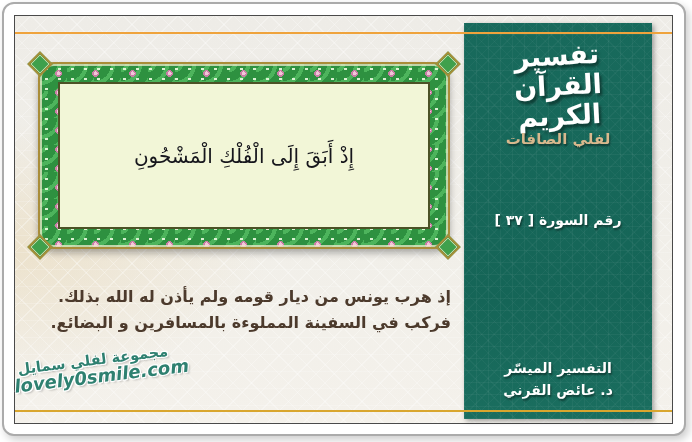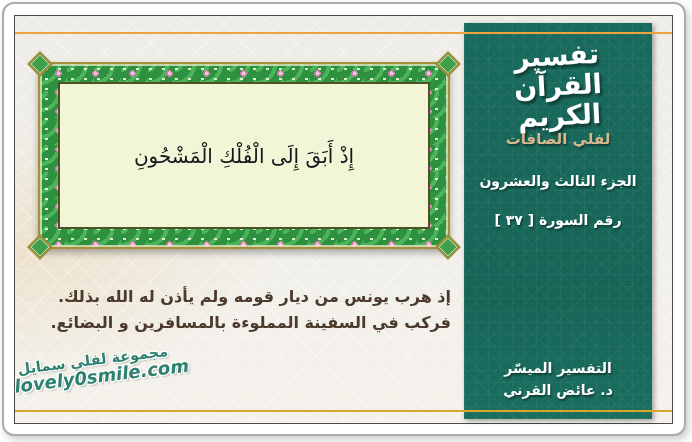--- a/index.html
+++ b/index.html
@@ -68,21 +68,21 @@
   .sb-juz        { top:150px; }
   .sb-surah-num  { top:189px;text-align:center; }
   .sb-ayah-num   { top:228px; }
   .sb-source     { top:337px; }
   .sb-author     { top:359px; }
 
   
   .ornate-frame {
     position:absolute; left:23px; top:46px; width:412px; height:187px;
     box-sizing:border-box; padding:18px;
-    border:2px solid #a98d39; border-radius:9px;
+    border:2px solid #a98d39; border-radius:16px;
     background-color:#3fa04c;
     background-image:
       radial-gradient(circle, #f3c6d9 0 2px, #c97fa5 2px 3.5px, rgba(0,0,0,0) 3.5px),
       radial-gradient(circle, rgba(235,250,225,.9) 0 1.2px, rgba(0,0,0,0) 1.2px),
       repeating-radial-gradient(circle at 0 0, #2e9140 0 4px, #4db45c 4px 8px, #2e9140 8px 13px);
     background-size:37px 19px, 13px 10px, 27px 27px;
     box-shadow:0 4px 7px rgba(0,0,0,.30), inset 0 0 0 2px rgba(240,236,205,.75);
     display:flex; z-index:3;
   }
   .corner {
@@ -144,20 +144,19 @@
     <div class="tafsir-text" dir="rtl">إذ هرب يونس من ديار قومه ولم يأذن له الله بذلك. فركب في السفينة المملوءة بالمسافرين و البضائع.</div>
 
     <div class="watermark">
       <div class="wm-ar" dir="rtl">مجموعة لفلي سمايل</div>
       <div class="wm-en">lovely0smile.com</div>
     </div>
 
     <div class="sidebar">
       <div class="sb-title" dir="rtl">تفسير القرآن الكريم</div>
       <div class="sb-item sb-surah-name">لفلي الصافات</div>
-      <div class="sb-item sb-juz">الجزء الثالث والعشرون</div>
       <div class="sb-item sb-surah-num">رقم السورة [ ٣٧ ]</div>
       <div class="sb-item sb-source">التفسير الميسّر</div>
       <div class="sb-item sb-author">د. عائض القرني</div>
     </div>
 
   </div>
 </div>
 
 </body></html>

